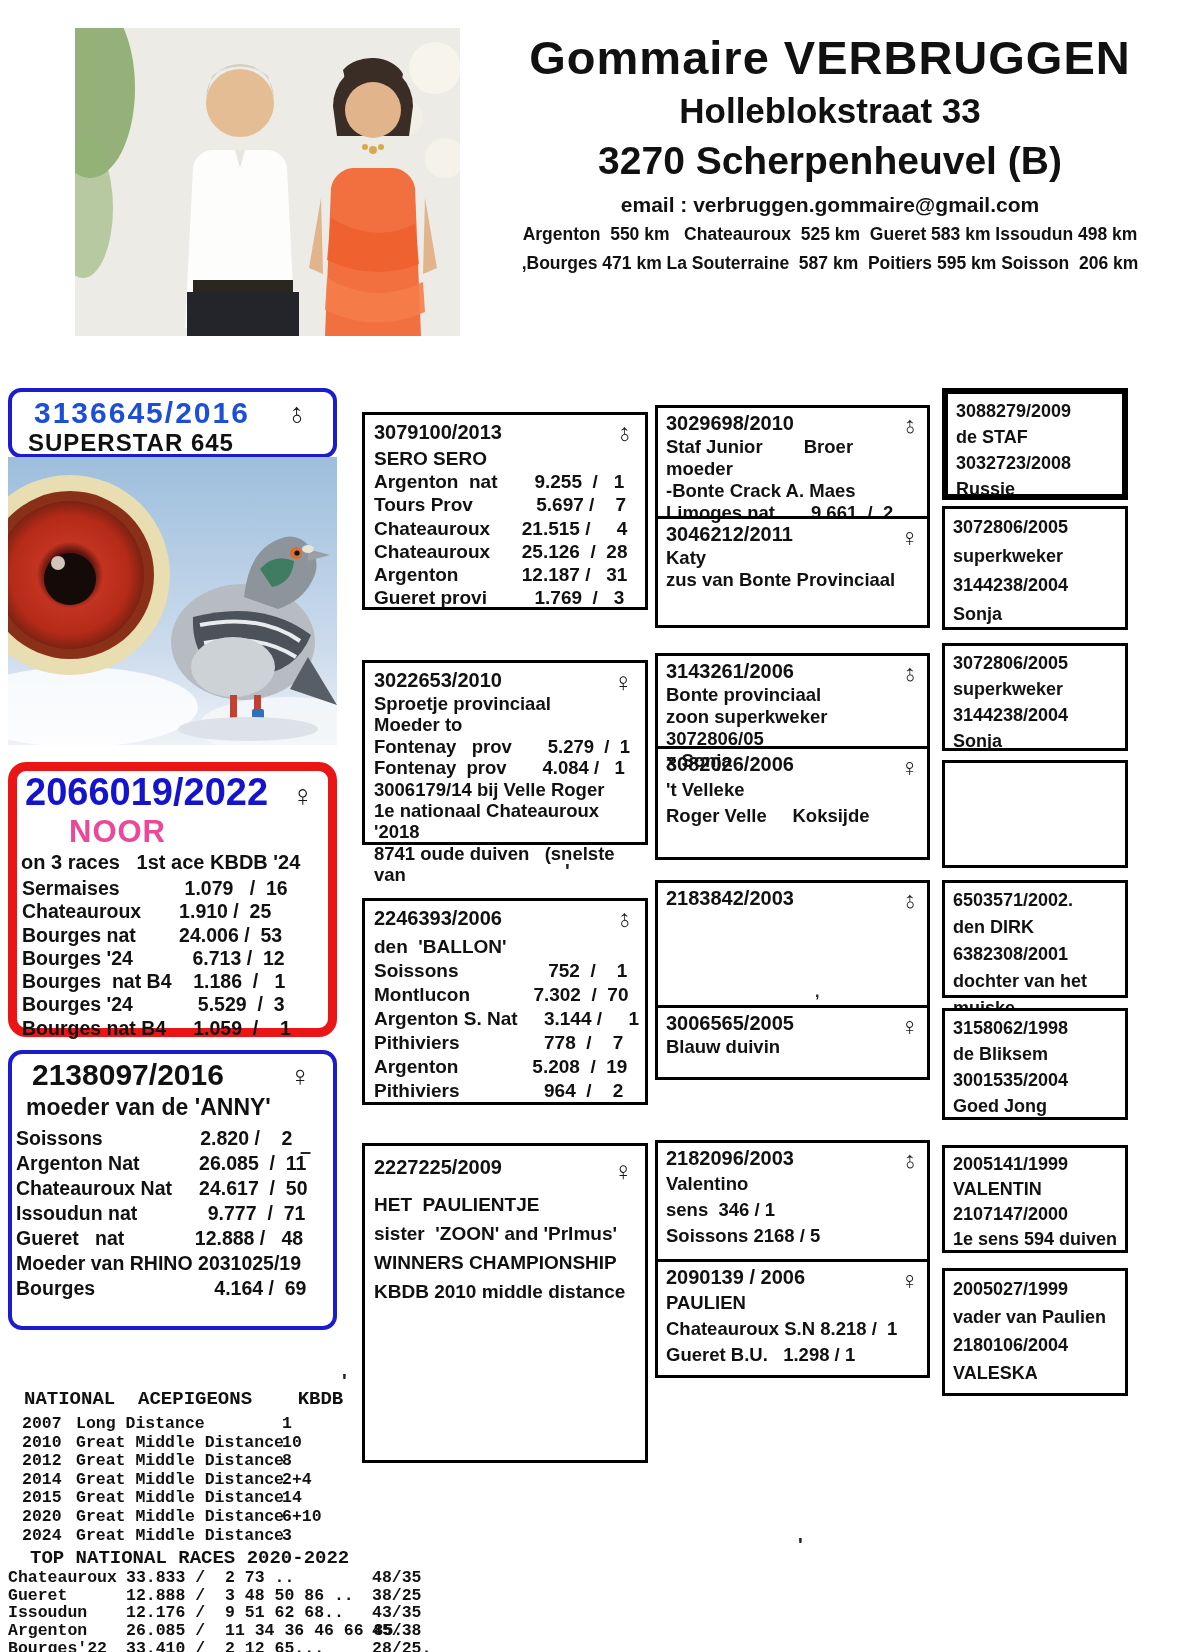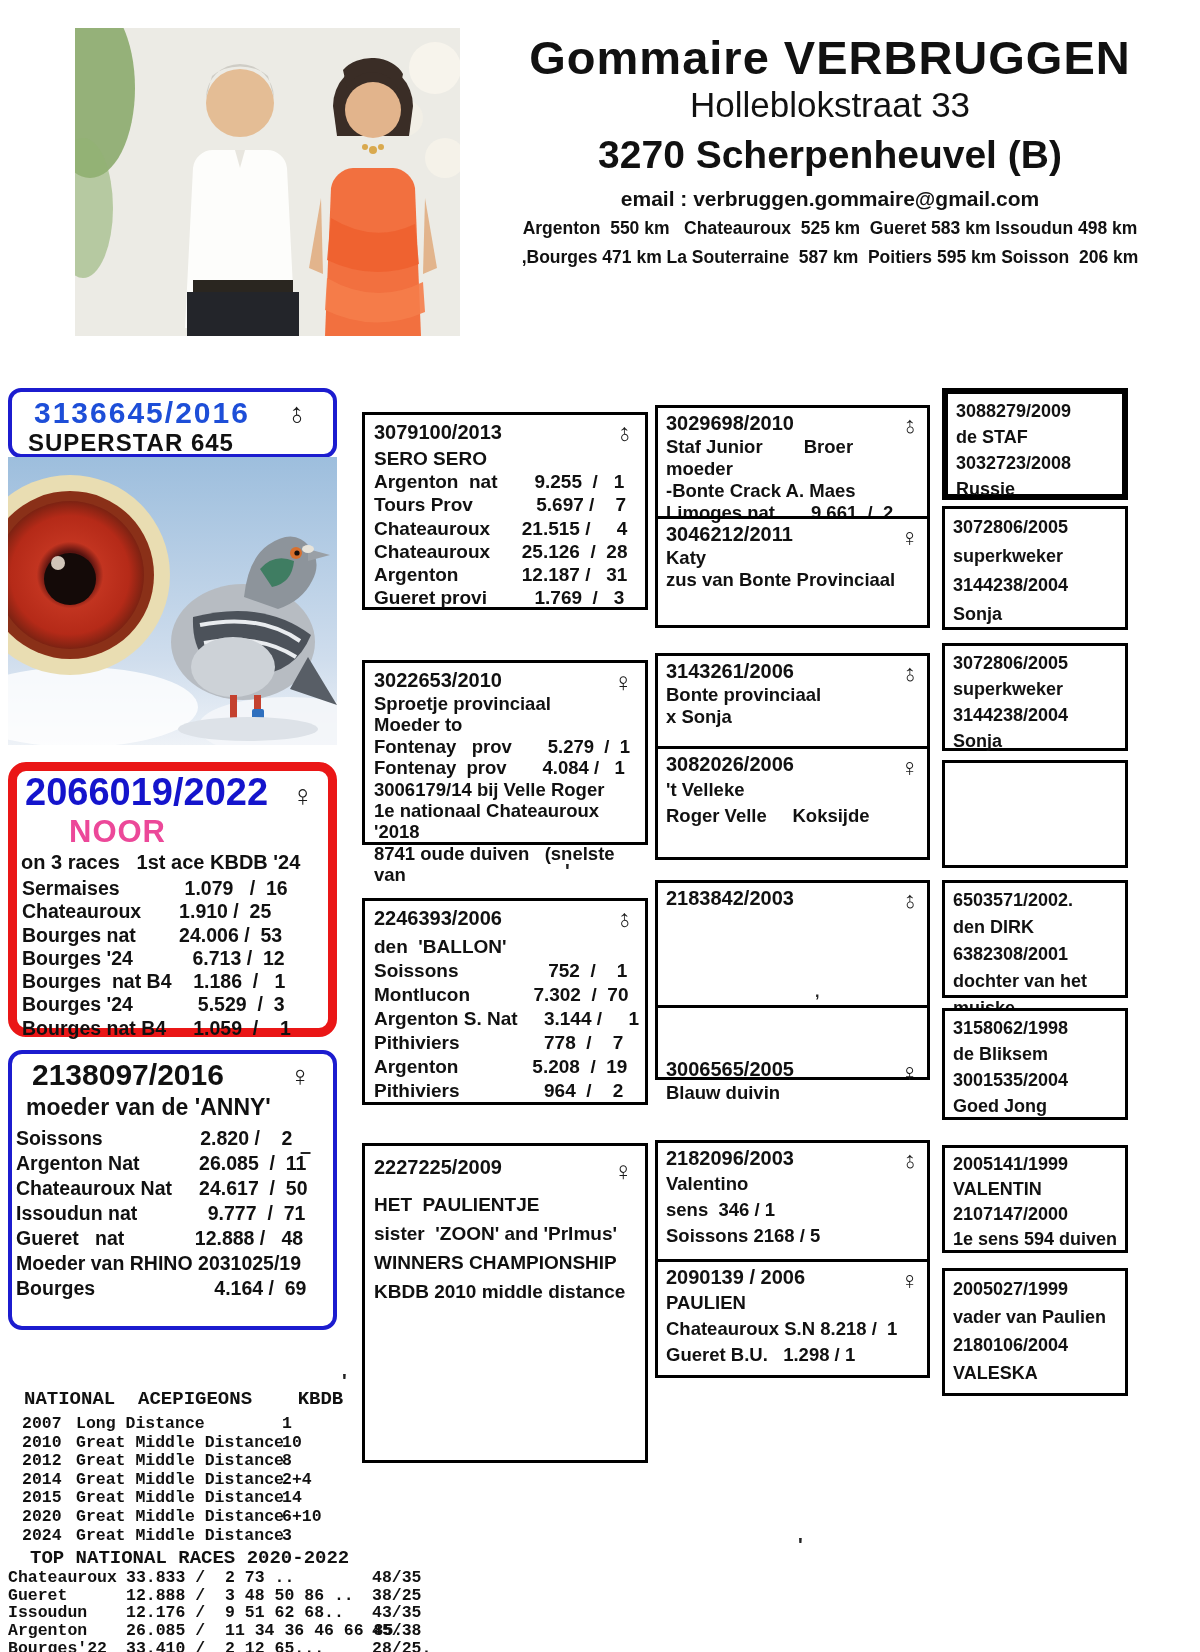--- a/index.html
+++ b/index.html
@@ -2,21 +2,21 @@
 <html><head>
 <meta charset="utf-8">
 <style>
   html,body{margin:0;padding:0;background:#fff;}
   .page{position:relative;width:1200px;height:1652px;background:#fff;overflow:hidden;
         font-family:"Liberation Sans",sans-serif;color:#111;}
   
   .couple-photo{position:absolute;left:75px;top:28px;width:385px;height:308px;overflow:hidden;}
   .hdr{position:absolute;left:468px;top:30px;width:724px;text-align:center;}
   .h-name{font-size:47px;font-weight:bold;letter-spacing:1px;}
-  .h-addr1{font-size:35px;font-weight:normal;}
+  .h-addr1{font-size:35px;font-weight:bold;margin-top:6px;}
   .h-addr2{font-size:39px;font-weight:bold;margin-top:8px;}
   .h-phone{font-family:"Liberation Mono",monospace;font-size:21px;font-weight:bold;margin-top:16px;letter-spacing:2px;}
   .h-email{font-size:21px;font-weight:bold;margin-top:10px;}
   .h-dist{font-size:17.5px;font-weight:bold;margin-top:6px;line-height:23px;white-space:pre-wrap;}
   
   .bx{position:absolute;background:#fff;box-sizing:border-box;}
   .pre{white-space:pre-wrap;}
   .sexicon{position:absolute;font-weight:bold;color:#1a1a1a;line-height:1;}
   .male{transform:rotate(-45deg);}
   
@@ -49,21 +49,21 @@
   
   .pair{position:absolute;left:655px;width:275px;border:3px solid #000;background:#fff;box-sizing:border-box;}
   .psec{position:absolute;left:0;width:100%;}
   .psec .gring{position:absolute;left:8px;top:4px;font-size:20px;font-weight:bold;}
   .psec .sexicon{right:8px;top:6px;font-size:25px;}
   .psec .lines{position:absolute;left:8px;top:28px;font-size:18.5px;font-weight:bold;line-height:22px;width:256px;}
   .pdiv{position:absolute;left:0;width:100%;height:3px;background:#000;}
   .p1{top:405px;height:223px;} .p1 .sA{top:0;height:108px;} .p1 .pdiv{top:108px;} .p1 .sB{top:111px;height:109px;}
   .p2{top:653px;height:207px;} .p2 .sA{top:0;height:90px;}  .p2 .pdiv{top:90px;}  .p2 .sB{top:93px;height:111px;}
   .p2 .sB .lines{line-height:26px;}
-  .p3{top:880px;height:200px;padding-left:28px;} .p3 .sA{top:0;height:122px;} .p3 .pdiv{top:122px;} .p3 .sB{top:125px;height:72px;margin-top:46px;}
+  .p3{top:880px;height:200px;padding-left:28px;} .p3 .sA{top:0;height:122px;} .p3 .pdiv{top:122px;} .p3 .sB{top:125px;height:72px;}
   .p4{top:1140px;height:238px;}.p4 .sA{top:0;height:116px;}.p4 .pdiv{top:116px;} .p4 .sB{top:119px;height:116px;}
   .p4 .sA .lines{line-height:26px;} .p4 .sB .lines{line-height:26px;}
   
   .g4{left:942px;width:186px;border:3px solid #000;}
   .g4 .lines{position:absolute;left:8px;top:4px;font-size:18px;font-weight:bold;line-height:27px;width:172px;}
   .g4a{top:388px;height:112px;border-width:6px;} .g4a .lines{line-height:26px;font-weight:bold;}
   .g4b{top:506px;height:124px;} .g4b .lines{line-height:29px;}
   .g4c{top:643px;height:108px;} .g4c .lines{line-height:26px;}
   .g4d{top:760px;height:108px;}
   .g4e{top:880px;height:118px;} .g4e .lines{line-height:27px;}
@@ -296,20 +296,21 @@
     </div>
   </div>
 
   <div class="pair p2">
     <div class="psec sA">
       <div class="gring">3143261/2006</div>
       <span class="sexicon male">♂</span>
       <div class="lines">
 
       <div class="pre">Bonte provinciaal</div>
+          <div class="pre">zoon superkweker 3072806/05</div>
           <div class="pre">x Sonja</div>
         </div>
     </div>
     <div class="pdiv"></div>
     <div class="psec sB">
       <div class="gring">3082026/2006</div>
       <span class="sexicon">♀</span>
       <div class="lines">
 
       <div class="pre">'t Velleke</div>

